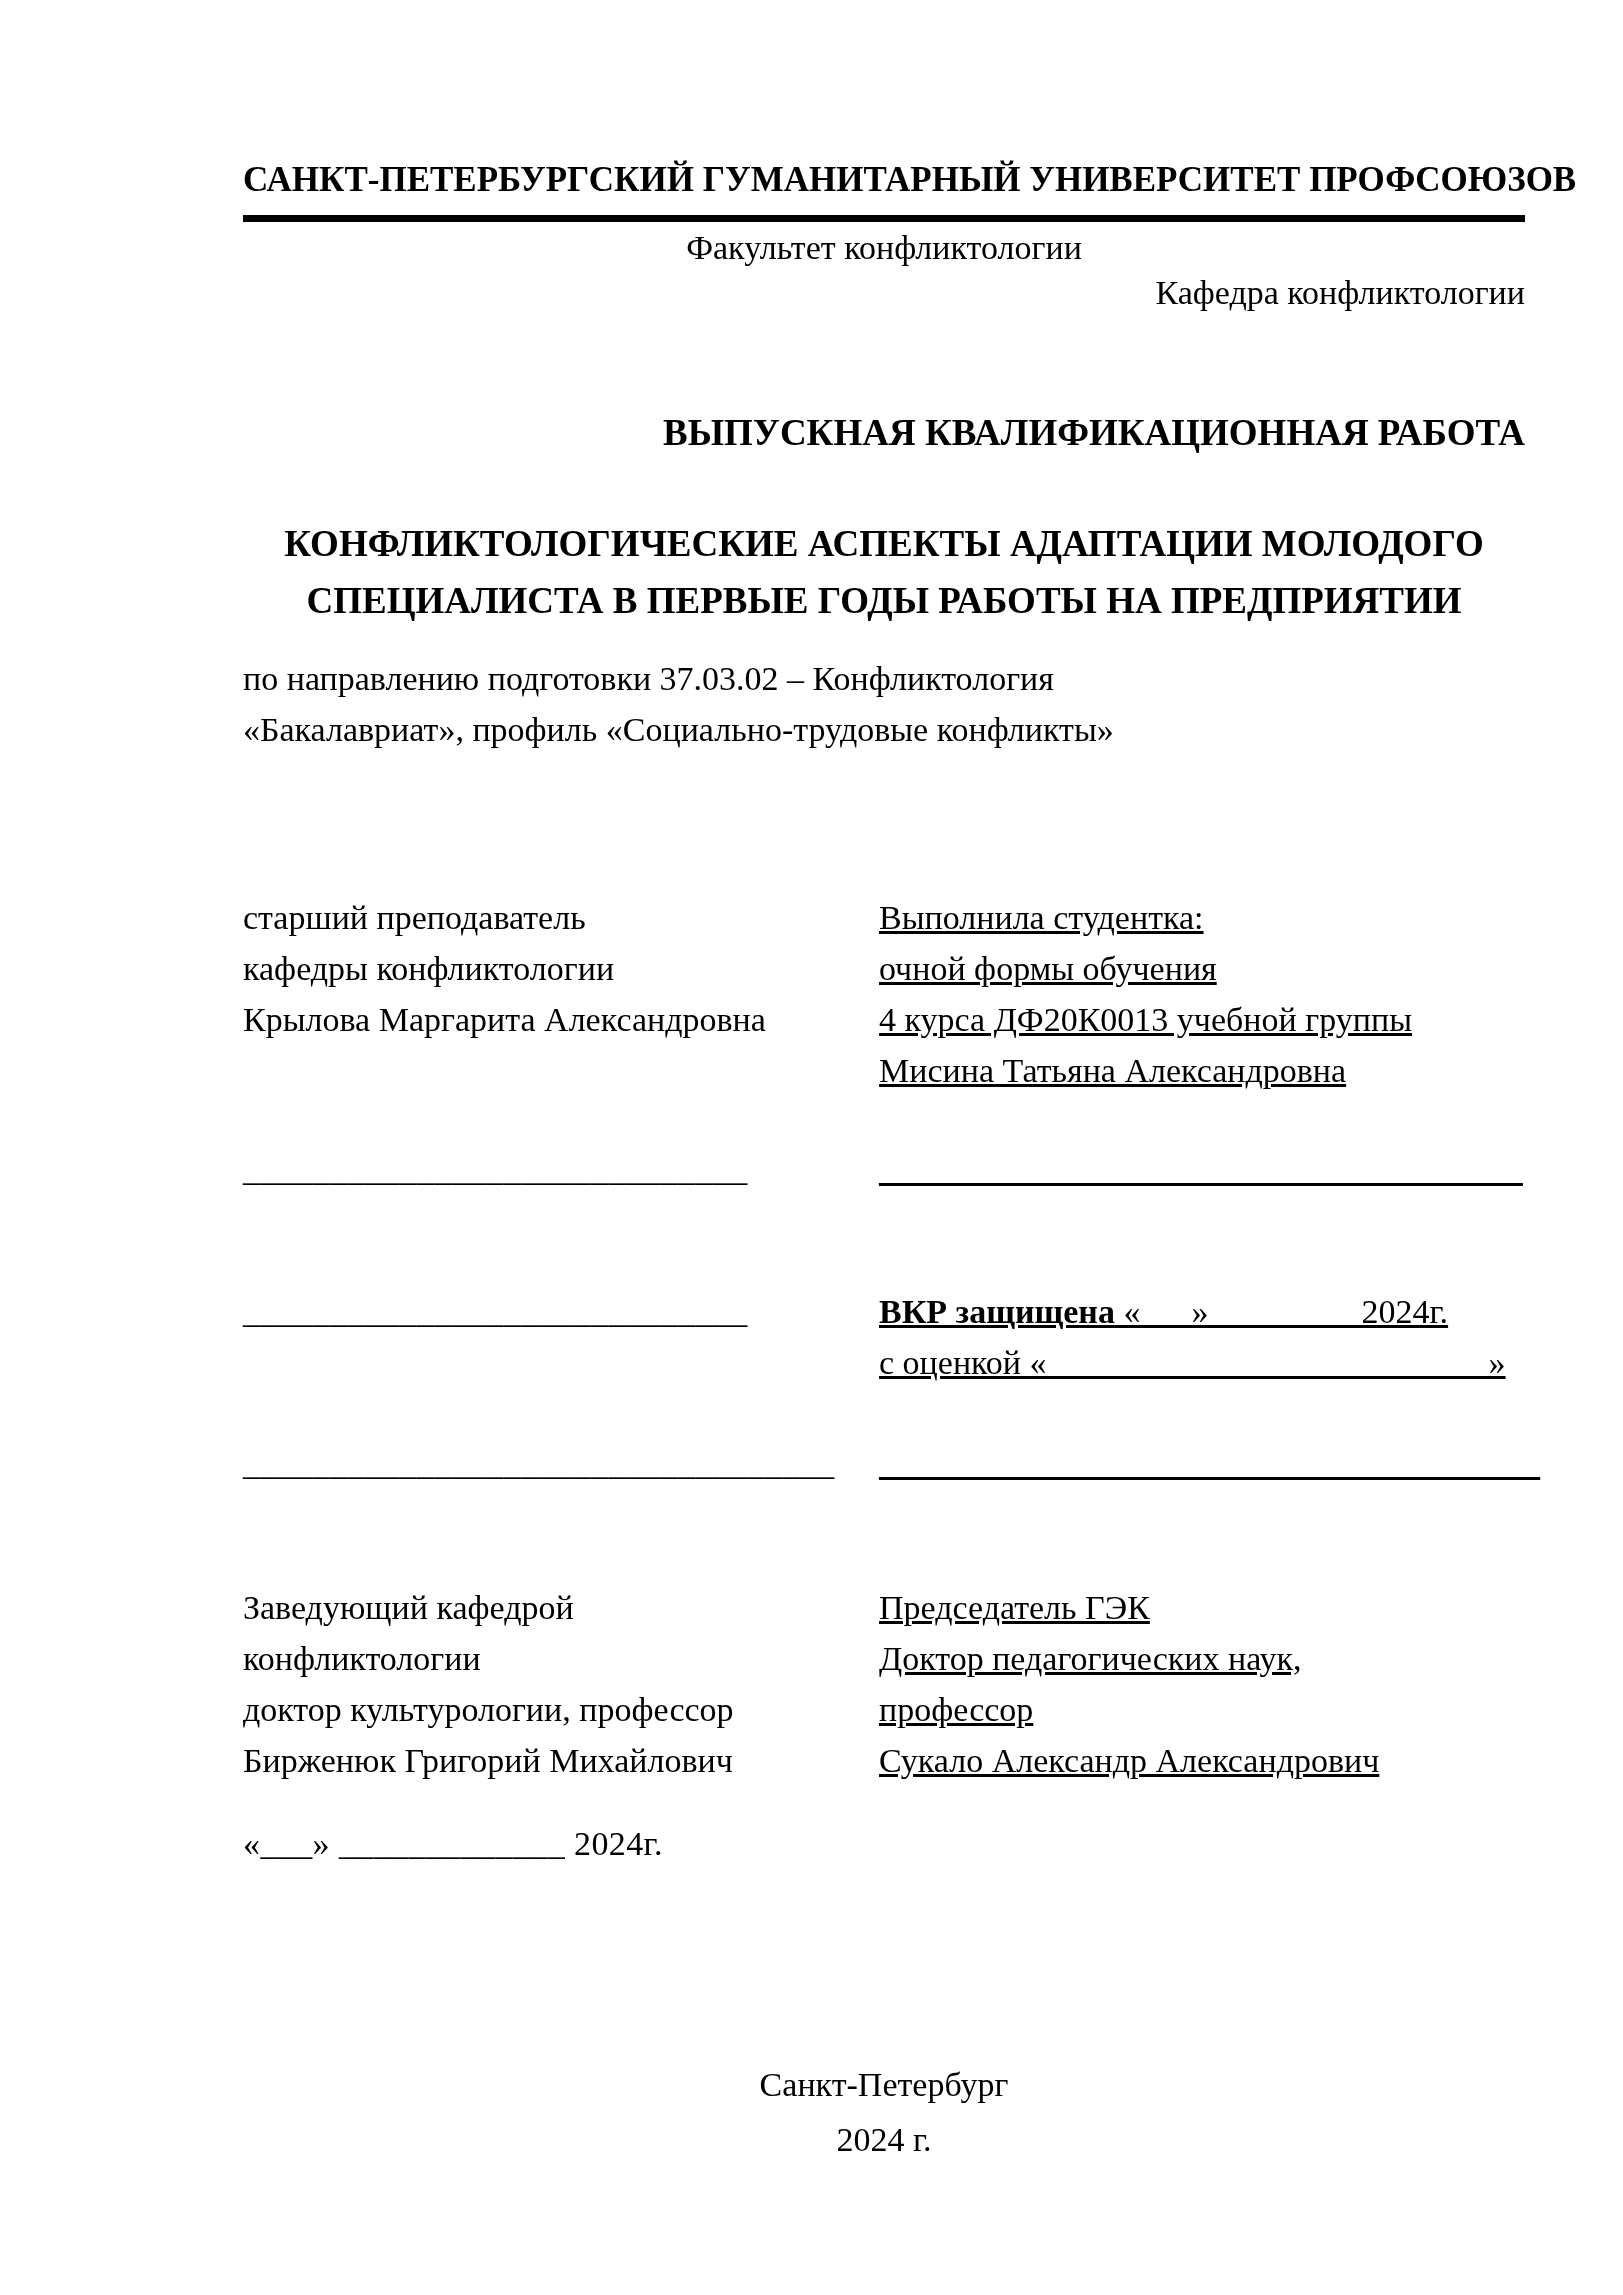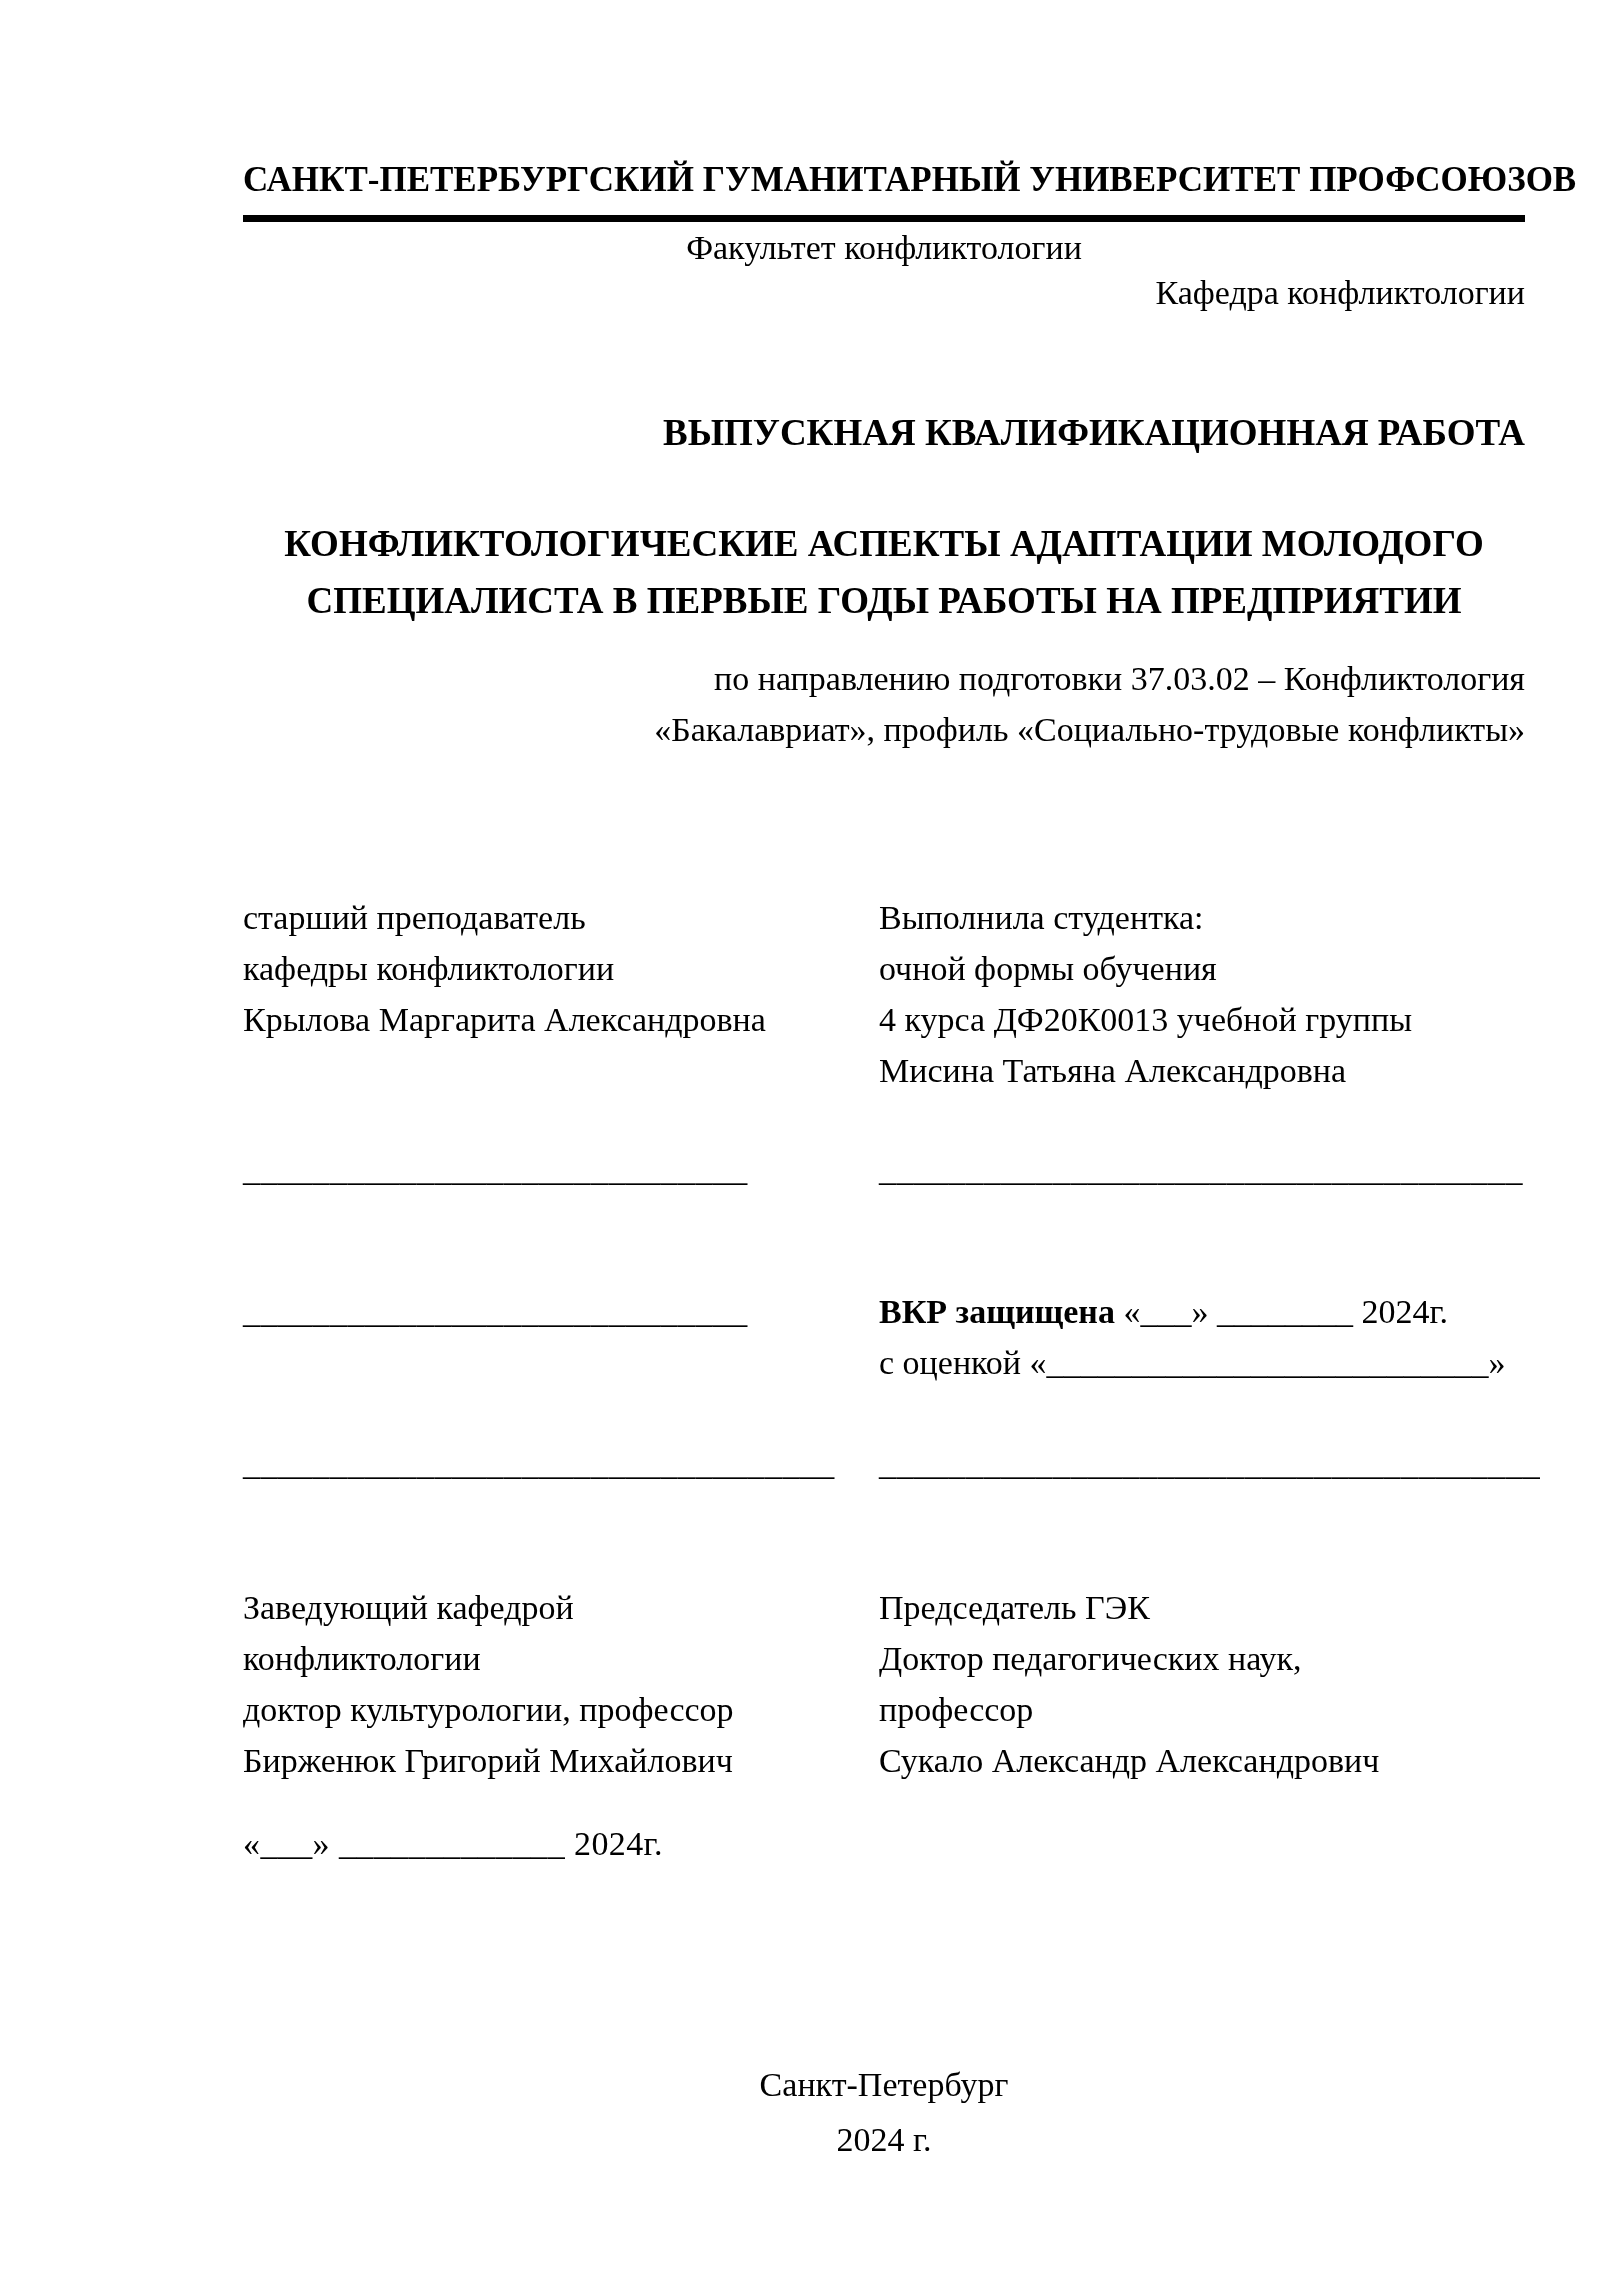--- a/index.html
+++ b/index.html
@@ -36,24 +36,24 @@
     white-space: nowrap;
   }
   .thesis-title {
     margin-top: 54px;
     font-weight: bold;
     font-size: 37px;
     line-height: 57px;
     text-align: center;
   }
   .thesis-title div { white-space: nowrap; }
-  .direction { margin-top: 23.6px; line-height: 51px; text-align: right; }
+  .direction { margin-top: 23.6px; line-height: 51px; text-align: left; }
   .row { display: flex; line-height: 51px; }
   .col-left { flex: 0 0 636px; width: 636px; }
-  .col-right { flex: 1 1 auto; }
+  .col-right { flex: 1 1 auto; text-decoration: underline; }
   .row-a { margin-top: 137px; }
   .row-b { margin-top: 48px; }
   .row-c { margin-top: 91px; }
   .row-d { margin-top: 93px; }
   .row-e { margin-top: 50px; }
   .row-f { margin-top: 32px; }
   .sig { white-space: nowrap; letter-spacing: 0.4px; }
   .bold { font-weight: bold; }
   .footer-block { margin-top: 188px; text-align: center; line-height: 55px; }
 </style>

